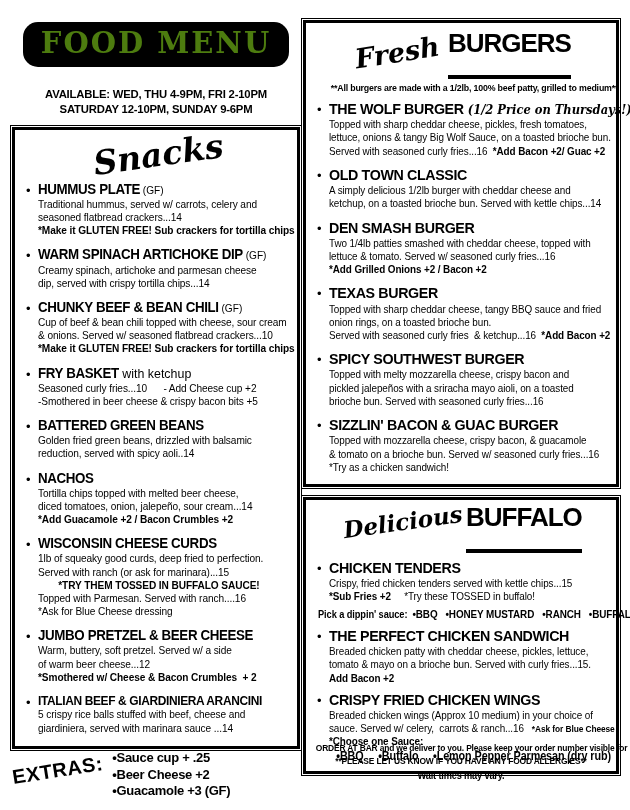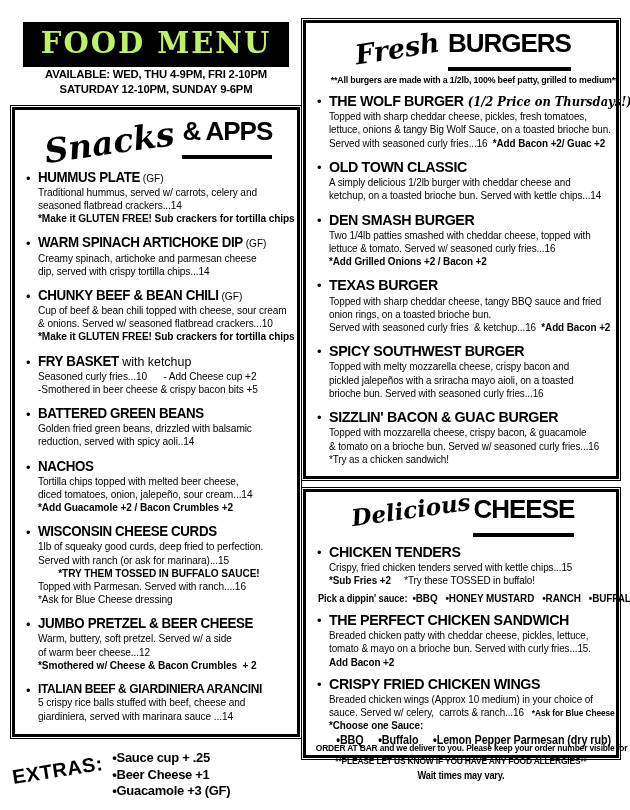--- a/index.html
+++ b/index.html
@@ -2,34 +2,34 @@
 <html><head>
 <meta charset="utf-8">
 <style>
   html,body{margin:0;padding:0;background:#fff;}
   .page{position:relative;width:630px;height:810px;background:#fff;color:#000;
         font-family:"Liberation Sans",sans-serif;overflow:hidden;}
 
   
   .left-col{position:absolute;left:12px;top:22px;width:288px;}
   .title-wrap{text-align:center;}
-  .title-box{display:inline-block;background:#000;color:#bef264;
+  .title-box{display:inline-block;background:#000;color:#4d7c0f;
              font-family:"DejaVu Serif",serif;font-weight:bold;
-             font-size:29px;letter-spacing:2px;padding:4px 18px 7px;}
+             font-size:29px;letter-spacing:2px;padding:4px 18px 7px;border-radius:15px;}
   .avail{font-weight:bold;font-size:11.3px;line-height:1.32;text-align:center;
-         margin-top:0;letter-spacing:-0.2px;}
+         margin-top:20px;letter-spacing:-0.2px;}
 
   .box{border:3px solid #000;outline:1px solid #000;outline-offset:1px;background:#fff;}
   .snacks-box{margin-top:10px;padding:4px 6px 2px 10px;}
 
   .sec-head{display:flex;justify-content:center;align-items:flex-end;gap:8px;margin:4px 0 10px;}
   .script{font-family:"DejaVu Serif",serif;font-style:italic;font-weight:bold;line-height:1;}
   .snacks-script{font-size:33px;transform:rotate(-8deg);}
   .block-title{font-weight:bold;font-size:26px;letter-spacing:-1px;line-height:1;
-               border-bottom:4px solid #000;padding-bottom:11px;}
+               border-bottom:4px solid #000;padding-bottom:19px;}
 
   .item{position:relative;padding-left:13px;margin-bottom:9px;}
   .bullet{position:absolute;left:1px;top:2px;font-size:13px;}
   .item-name{font-weight:bold;font-size:14.5px;letter-spacing:-0.4px;line-height:1.18;
              white-space:pre;transform:scaleX(.92);transform-origin:0 50%;}
   .nm-small{font-size:13px;}
   .tag{font-weight:normal;font-size:11px;letter-spacing:0;}
   .tag-lower{font-weight:normal;font-size:13.5px;letter-spacing:0;}
   .script-tag{font-family:"DejaVu Serif",serif;font-style:italic;font-weight:bold;
               font-size:12.5px;letter-spacing:0;}
@@ -80,21 +80,20 @@
       <div class="title-box">FOOD MENU</div>
     </div>
     <div class="avail">
       <div>AVAILABLE: WED, THU 4-9PM, FRI 2-10PM</div>
       <div>SATURDAY 12-10PM, SUNDAY 9-6PM</div>
     </div>
 
     <div class="box snacks-box">
       <div class="sec-head">
         <span class="script snacks-script">Snacks</span>
-        <span class="block-title">&amp; APPS</span>
       </div>
       <div id="snacks-items">
           <div class="item">
             <span class="bullet">•</span>
             <div class="item-name"><span>HUMMUS PLATE</span><span class="tag"> (GF)</span></div>
             <div class="line"><span>Traditional hummus, served w/ carrots, celery and</span></div>
             <div class="line"><span>seasoned flatbread crackers...14</span></div>
             <div class="line"><span class="bd">*Make it GLUTEN FREE! Sub crackers for tortilla chips</span></div>
           </div>
           <div class="item">
@@ -203,21 +202,21 @@
             <div class="line"><span>Topped with mozzarella cheese, crispy bacon, &amp; guacamole</span></div>
             <div class="line"><span>&amp; tomato on a brioche bun. Served w/ seasoned curly fries...16</span></div>
             <div class="line"><span>*Try as a chicken sandwich!</span></div>
           </div>
         </div>
     </div>
 
     <div class="box chicken-box">
       <div class="chicken-head">
         <span class="script delicious-script">Delicious</span>
-        <span class="block-title">CHEESE</span>
+        <span class="block-title">BUFFALO</span>
       </div>
       <div id="chicken-items">
           <div class="item">
             <span class="bullet">•</span>
             <div class="item-name"><span>CHICKEN TENDERS</span></div>
             <div class="line"><span>Crispy, fried chicken tenders served with kettle chips...15</span></div>
             <div class="line"><span class="bd">*Sub Fries +2</span><span>     *Try these TOSSED in buffalo!</span></div>
             <div class="line outdent"><span class="lbd">Pick a dippin' sauce:  </span><span class="bd">•BBQ   •HONEY MUSTARD   •RANCH   •BUFFALO</span></div>
           </div>
           <div class="item">
@@ -237,21 +236,21 @@
           </div>
         </div>
     </div>
   </div>
 
   <div class="extras">
     <div class="extras-label">EXTRAS:</div>
     <div class="extras-cols">
       <div id="extras-col1">
           <div class="extra-line">•Sauce cup + .25</div>
-          <div class="extra-line">•Beer Cheese +1</div>
+          <div class="extra-line">•Beer Cheese +2</div>
           <div class="extra-line">•Guacamole +3 (GF)</div>
         </div>
     </div>
   </div>
 
   <div class="footer">
     <div class="footer-line">ORDER AT BAR and we deliver to you.  Please keep your order number visible for us.</div>
     <div class="footer-line">**PLEASE LET US KNOW IF YOU HAVE ANY FOOD ALLERGIES**</div>
     <div class="footer-line l3">Wait times may vary.</div>
   </div>

